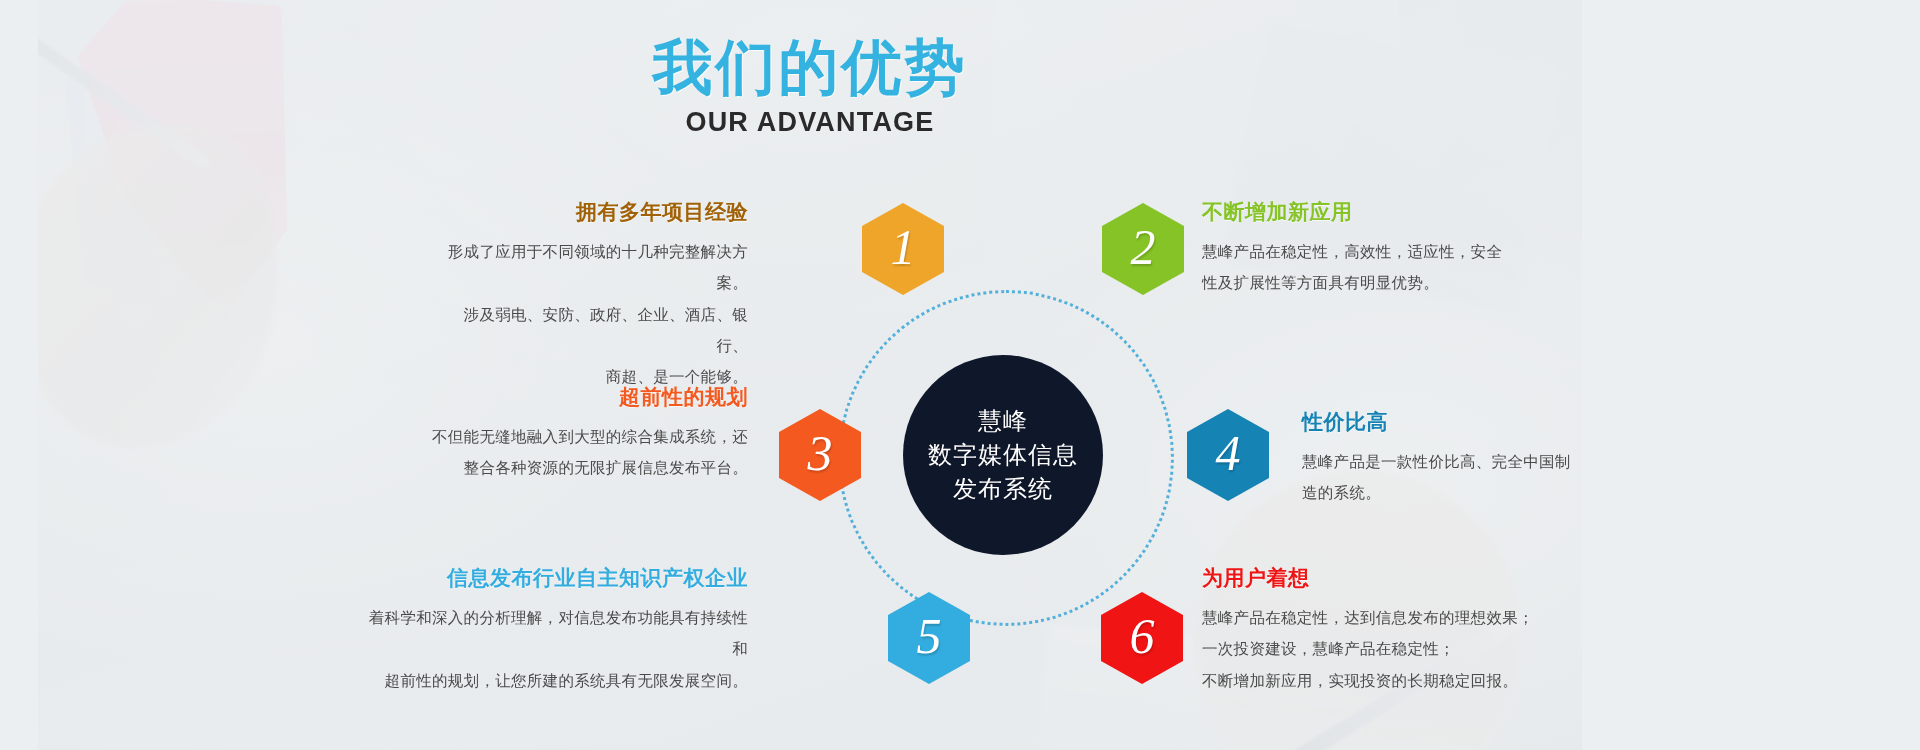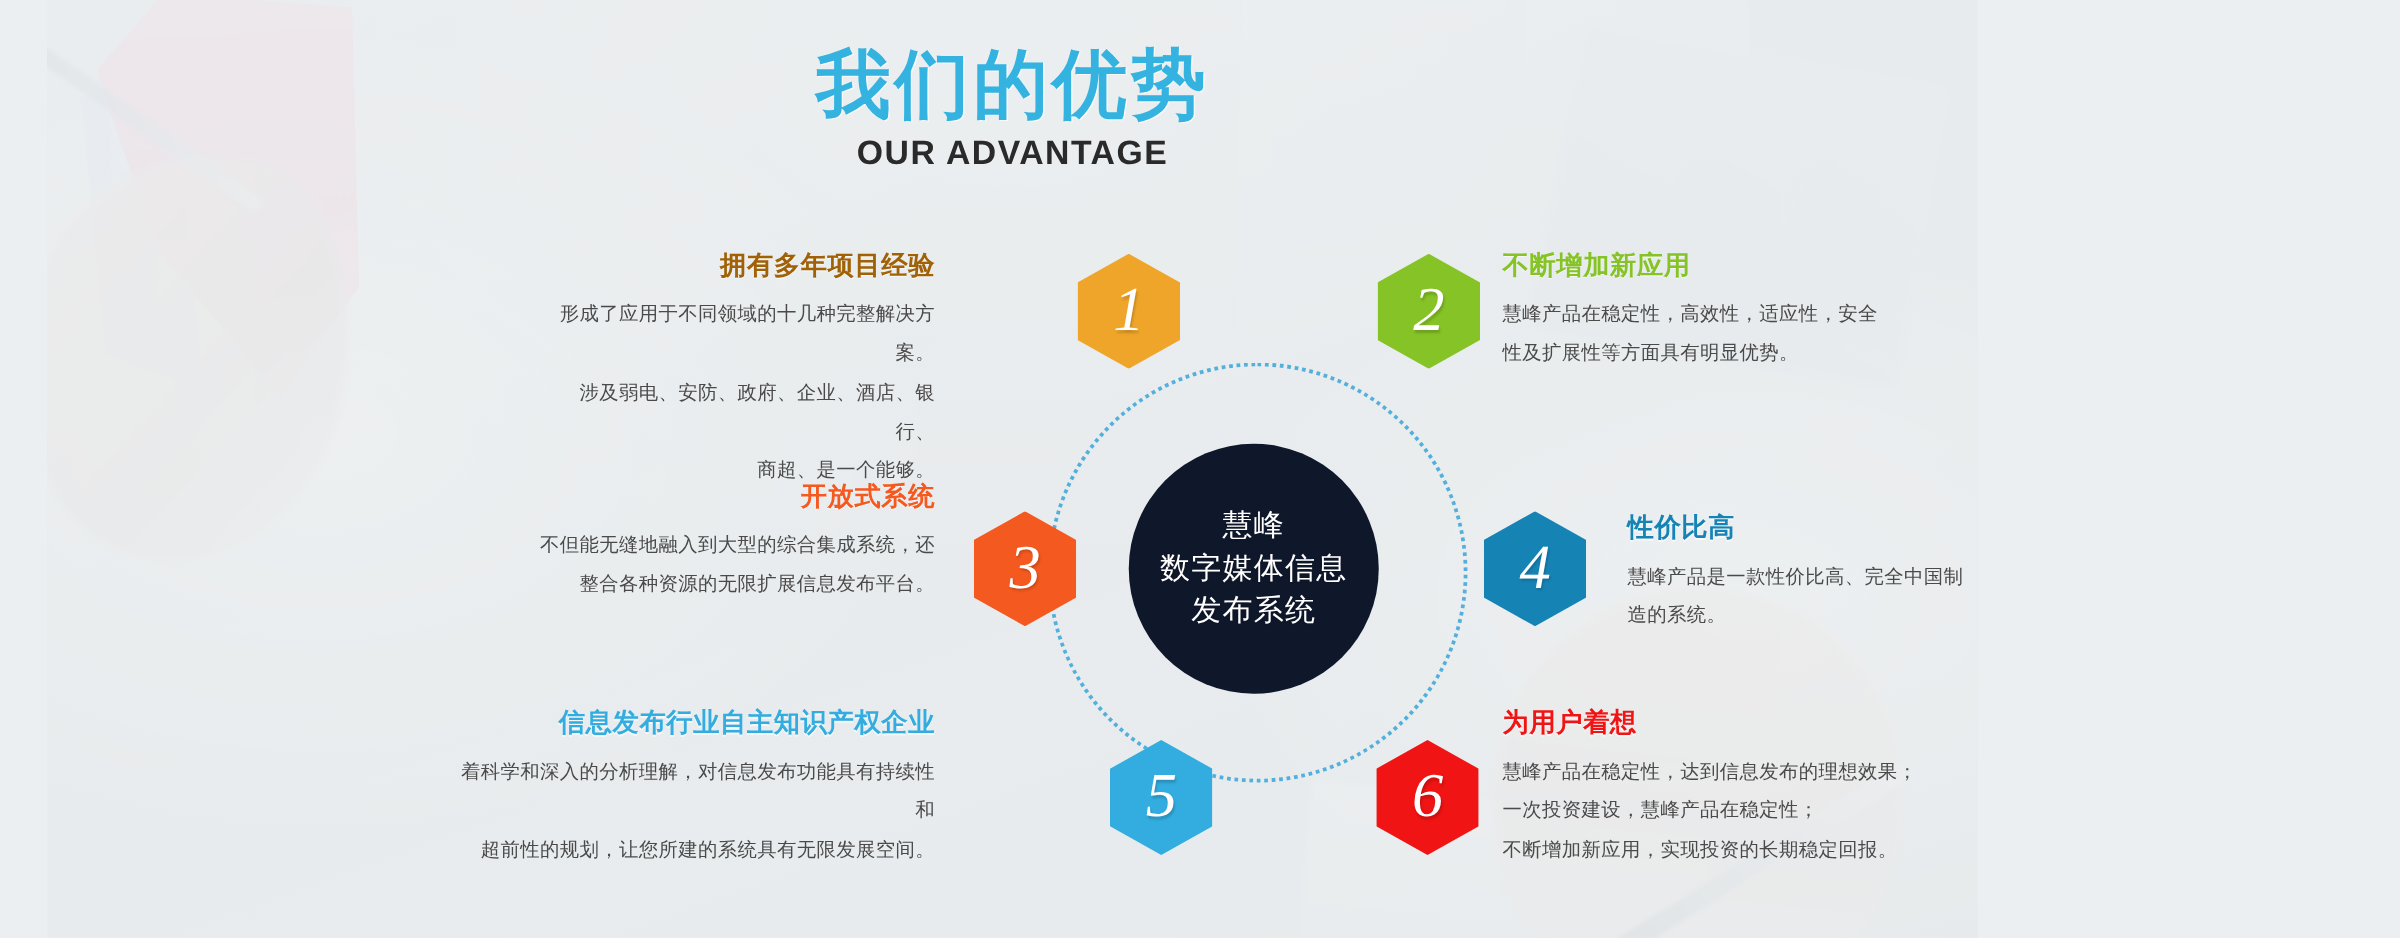--- a/index.html
+++ b/index.html
@@ -320,21 +320,21 @@
 
   <div class="blk blk-2 blk-right">
     <div class="blk-title" style="color: rgb(134, 195, 38);">不断增加新应用</div>
     <div class="blk-body">
         <div>慧峰产品在稳定性，高效性，适应性，安全</div>
         <div>性及扩展性等方面具有明显优势。</div>
       </div>
   </div>
 
   <div class="blk blk-3 blk-left">
-    <div class="blk-title" style="color: rgb(244, 89, 31);">开放式系统</div>
+    <div class="blk-title" style="color: rgb(244, 89, 31);">超前性的规划</div>
     <div class="blk-body">
         <div>不但能无缝地融入到大型的综合集成系统，还</div>
         <div>整合各种资源的无限扩展信息发布平台。</div>
       </div>
   </div>
 
   <div class="blk blk-4 blk-right">
     <div class="blk-title" style="color: rgb(22, 131, 181);">性价比高</div>
     <div class="blk-body">
         <div>慧峰产品是一款性价比高、完全中国制</div>

